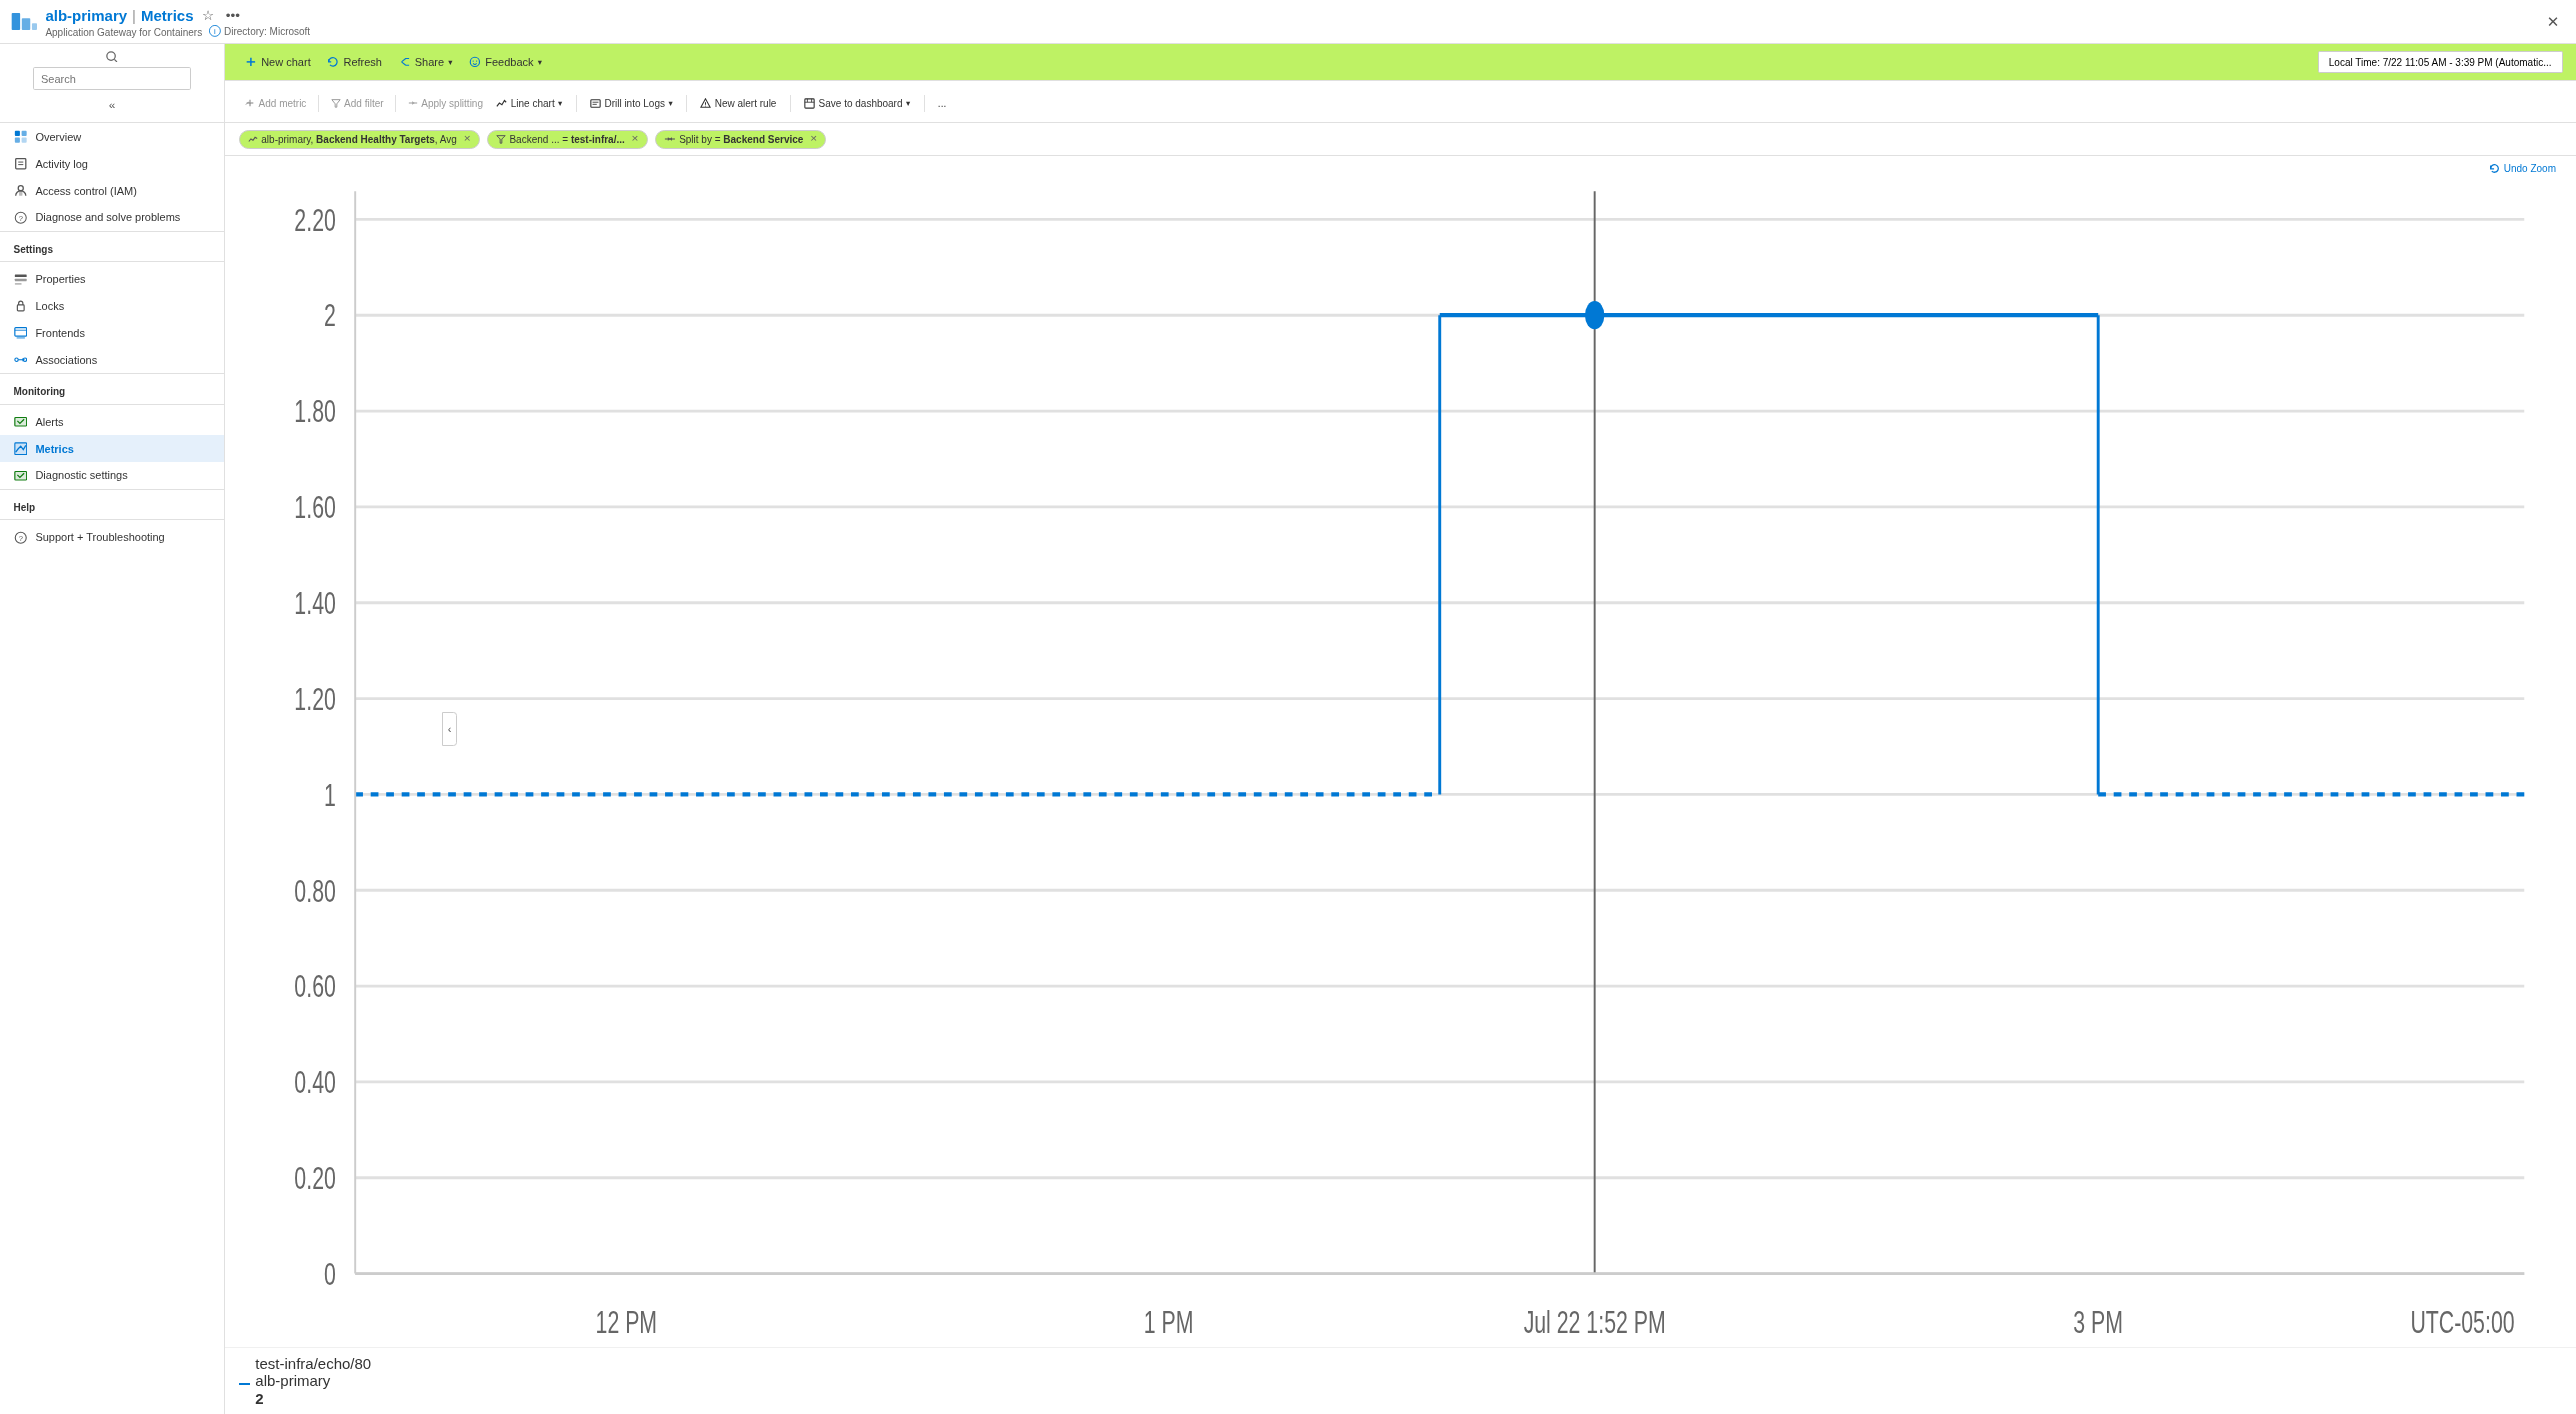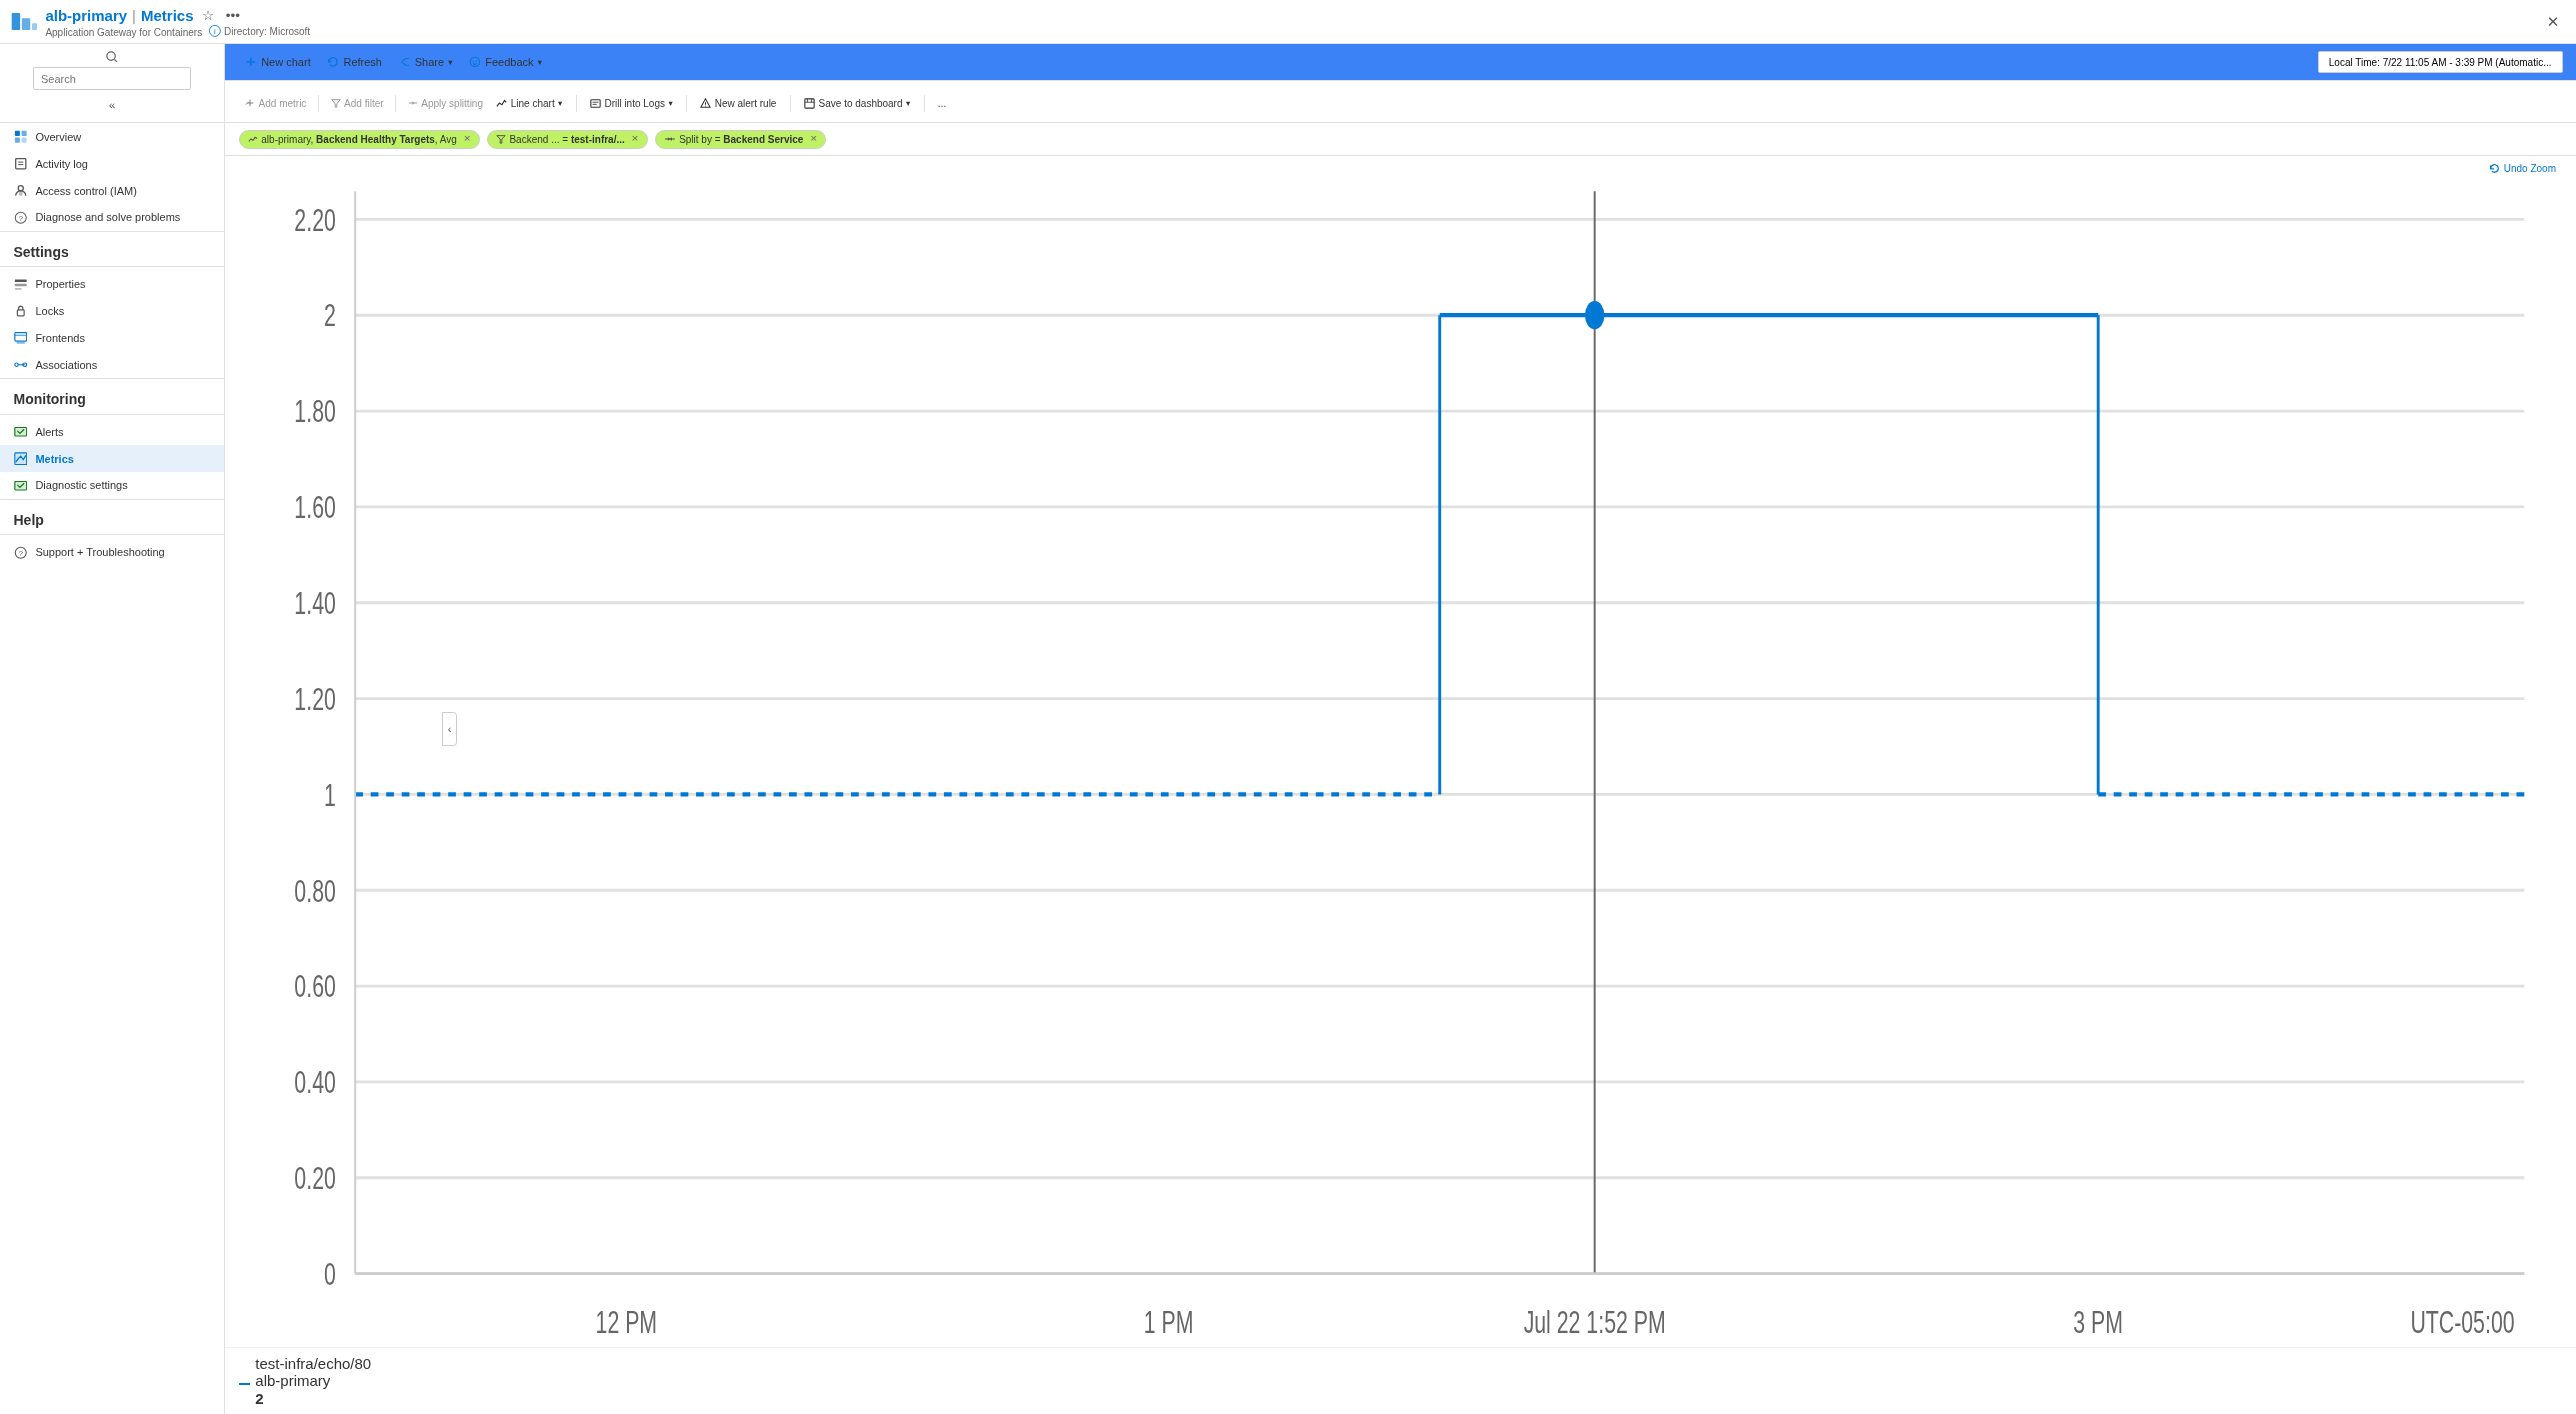--- a/index.html
+++ b/index.html
@@ -25,28 +25,28 @@
     
     .sidebar { width: 225px; min-width: 225px; border-right: 0.8px solid #e0e0e0; display: flex; flex-direction: column; overflow-y: auto; background: #fff; }
     .search-bar { padding: 6.7px 8.4px; border-bottom: 0.8px solid #e0e0e0; display: flex; align-items: center; gap: 5px; flex-direction: column; }
     .search-input { flex: 1; border: 0.8px solid #ccc; border-radius: 1.7px; padding: 4.2px 6.7px; font-size: 11px; outline: none; }
     .collapse-btn { background: none; border: none; cursor: pointer; color: #555; font-size: 11.8px; padding: 3.4px; }
 
     .nav-item { display: flex; align-items: center; gap: 8.4px; padding: 6.7px 13.5px; cursor: pointer; color: #333; font-size: 11px; }
     .nav-item.active { background: #e5f0fb; color: #0078d4; font-weight: 600; }
     .nav-icon { width: 13.5px; height: 13.5px; display: flex; align-items: center; justify-content: center; font-size: 11.8px; flex-shrink: 0; }
 
-    .section-header { padding: 11.8px 13.5px 3.4px 13.5px; font-size: 14px; font-weight: 700; color: #333; text-transform: none; border-top: 0.8px solid #e0e0e0; }
+    .section-header { padding: 11.8px 13.5px 3.4px 13.5px; font-size: 10px; font-weight: 700; color: #333; text-transform: none; border-top: 0.8px solid #e0e0e0; }
     .section-divider { border: none; border-top: 0.8px solid #e0e0e0; margin: 3.4px 0; }
 
     
     .content { flex: 1; display: flex; flex-direction: column; overflow: hidden; }
 
     
-    .toolbar { display: flex; align-items: center; justify-content: space-between; padding: 5px 13.5px; border-bottom: 0.8px solid #e0e0e0; background: #3b82f6; height: 37px; }
+    .toolbar { display: flex; align-items: center; justify-content: space-between; padding: 5px 13.5px; border-bottom: 0.8px solid #e0e0e0; background: #bef264; height: 37px; }
     .toolbar-left { display: flex; align-items: center; gap: 3.4px; }
     .toolbar-btn { display: flex; align-items: center; gap: 4.2px; background: none; border: none; cursor: pointer; padding: 4.2px 6.7px; font-size: 11px; color: #333; border-radius: 1.7px; }
     .toolbar-right { display: flex; align-items: center; }
     .time-range-btn { border: 0.8px solid #ccc; border-radius: 1.7px; padding: 4.2px 10px; font-size: 10px; cursor: pointer; background: #fff; white-space: nowrap; }
 
     
     .chart-header { padding: 8.4px 13.5px 5px 13.5px; border-bottom: 0.8px solid #e0e0e0; }
     .chart-title { font-size: 11px; color: #333; margin-bottom: 6.7px; display: flex; align-items: center; gap: 5px; }
 
     .chart-controls { display: flex; align-items: center; padding: 5px 0; }

